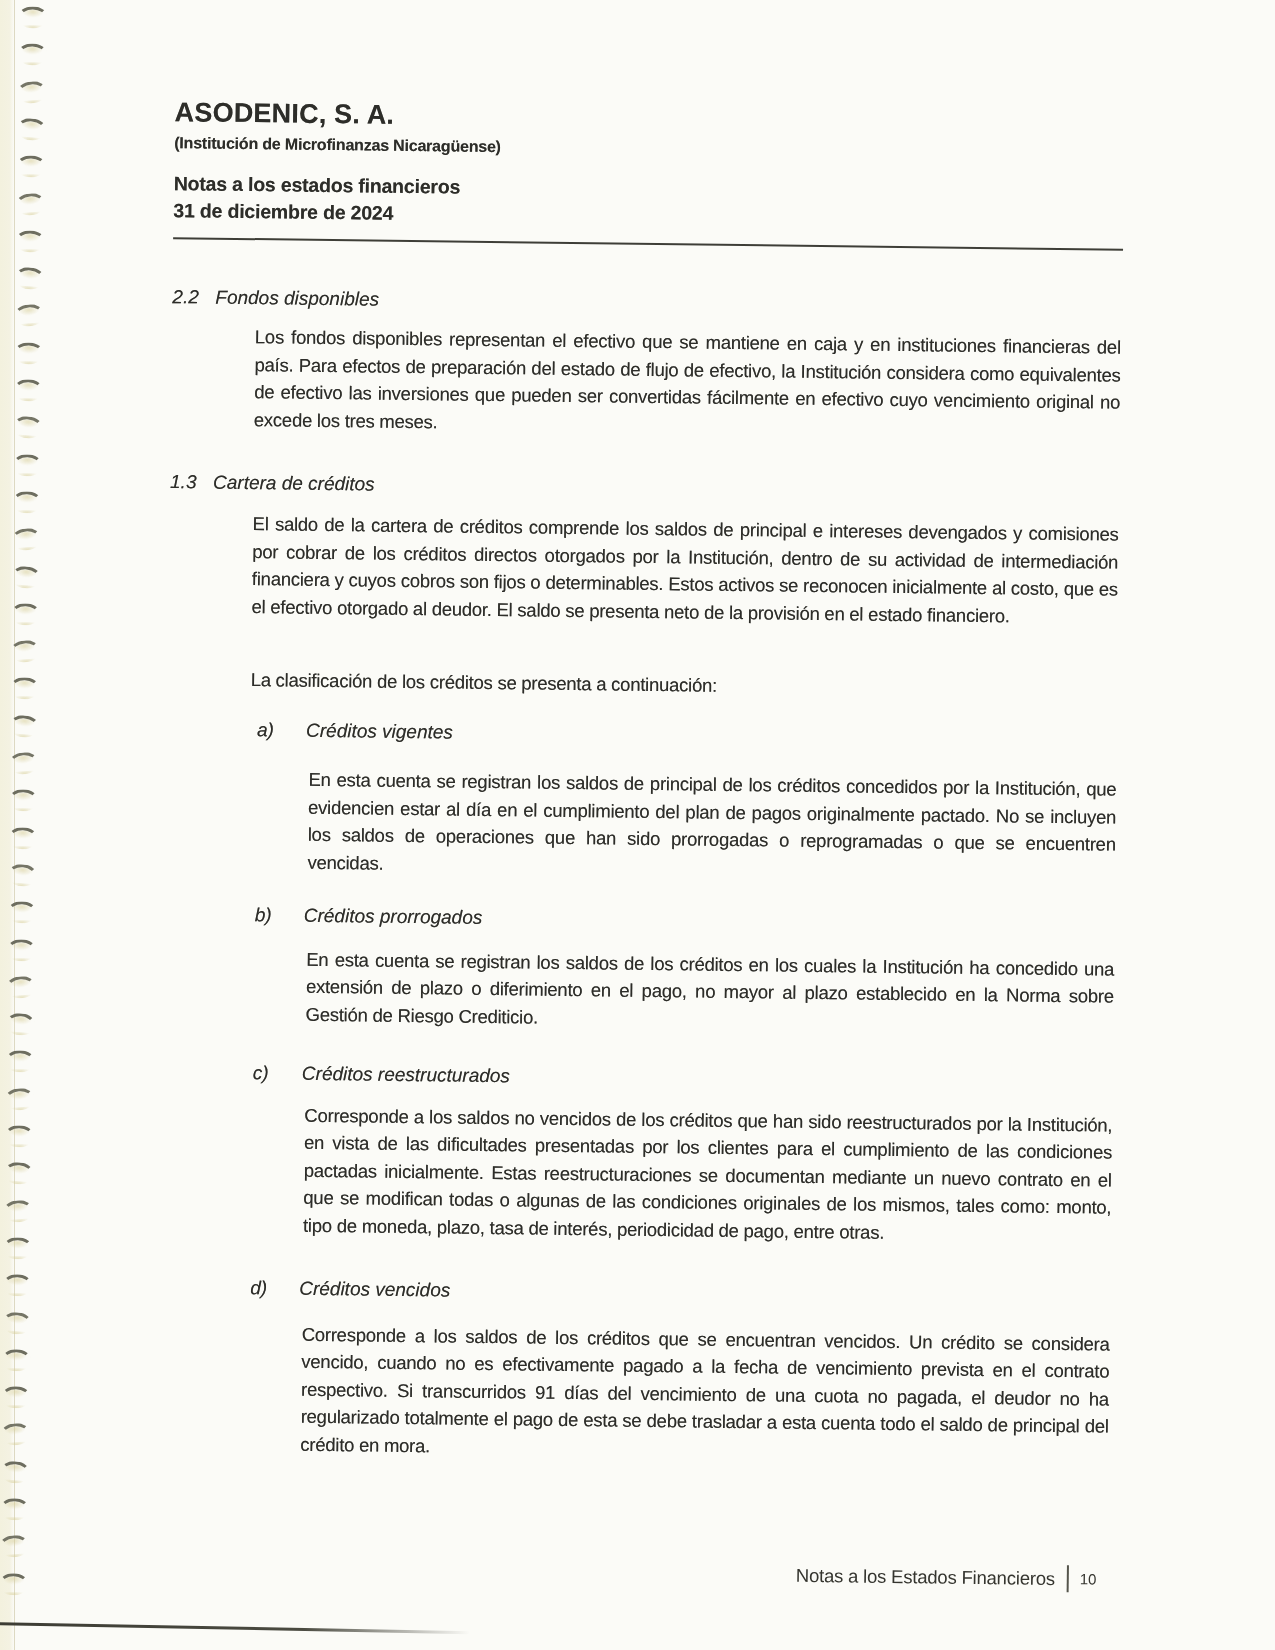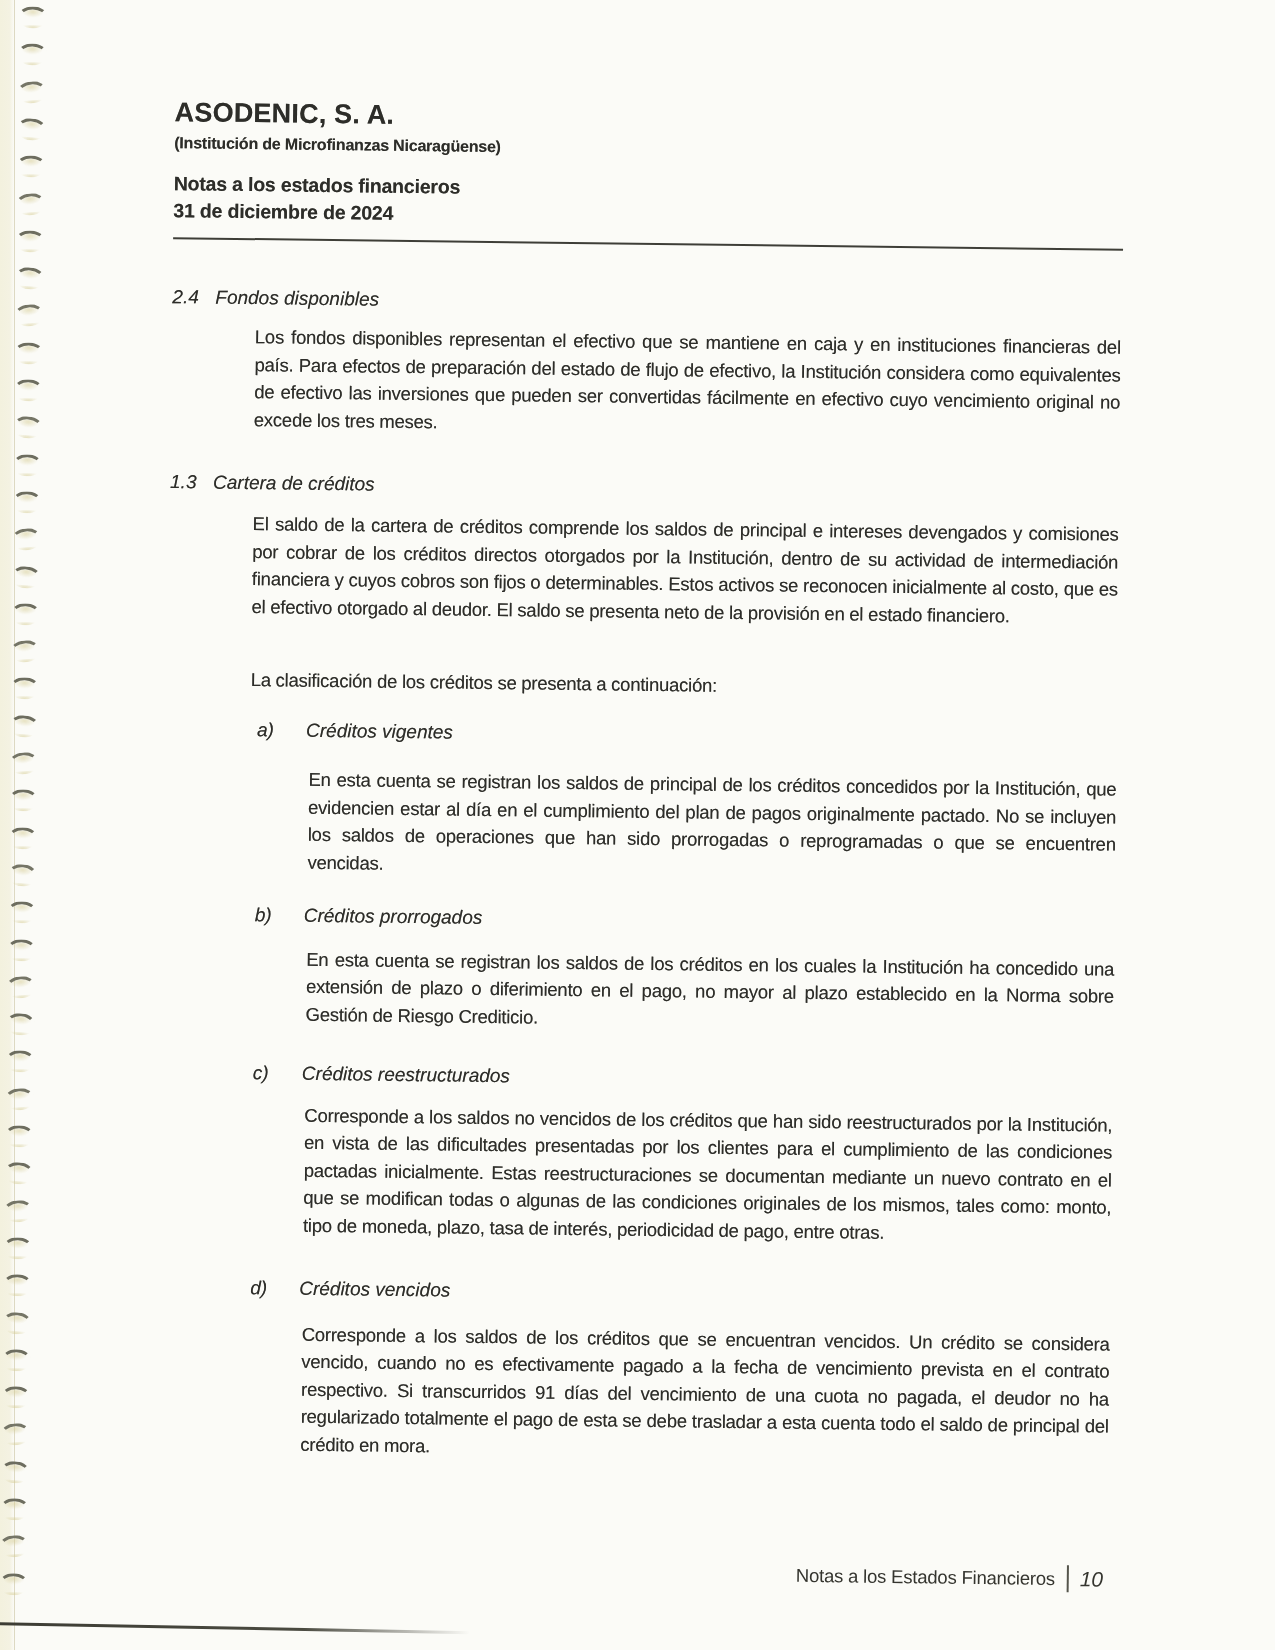--- a/index.html
+++ b/index.html
@@ -80,21 +80,21 @@
   .sub-para.pd{margin-top:18px;}
   .footer{
     position:absolute;left:815px;top:1552px;
     font-size:18.5px;letter-spacing:-.2px;color:#35352f;
     display:flex;align-items:center;
   }
   .footer .vbar{
     display:inline-block;width:2px;height:27px;
     background:#55554c;margin:0 11px 0 12px;
   }
-  .footer .pagenum{font-size:21px;font-style:italic;}
+  .footer .pagenum{font-size:15px;}
   
   .bottom-edge{
     position:absolute;left:-8px;top:1622px;width:478px;height:3px;
     background:linear-gradient(90deg,#3c3c34 0%,#4a4a40 65%,rgba(74,74,64,0) 100%);
     transform:rotate(1.1deg);transform-origin:0 0;
   }
 </style>
 </head>
 <body>
 
@@ -150,21 +150,21 @@
 
   <div class="content">
 
     <h1 class="company">ASODENIC, S. A.</h1>
     <div class="subtitle">(Institución de Microfinanzas Nicaragüense)</div>
     <div class="doc-title">Notas a los estados financieros</div>
     <div class="doc-date">31 de diciembre de 2024</div>
     <div class="rule"></div>
 
     <div class="sec-head">
-      <span class="num">2.4</span><span class="stitle">Fondos disponibles</span>
+      <span class="num">2.2</span><span class="stitle">Fondos disponibles</span>
     </div>
     <p class="para">Los fondos disponibles representan el efectivo que se mantiene en caja y en instituciones financieras del país. Para efectos de preparación del estado de flujo de efectivo, la Institución considera como equivalentes de efectivo las inversiones que pueden ser convertidas fácilmente en efectivo cuyo vencimiento original no excede los tres meses.</p>
 
     <div class="sec-head s25">
       <span class="num">1.3</span><span class="stitle">Cartera de créditos</span>
     </div>
     <p class="para p25">El saldo de la cartera de créditos comprende los saldos de principal e intereses devengados y comisiones por cobrar de los créditos directos otorgados por la Institución, dentro de su actividad de intermediación financiera y cuyos cobros son fijos o determinables. Estos activos se reconocen inicialmente al costo, que es el efectivo otorgado al deudor. El saldo se presenta neto de la provisión en el estado financiero.</p>
     <p class="intro">La clasificación de los créditos se presenta a continuación:</p>
 
     <div class="sub-head ha">

